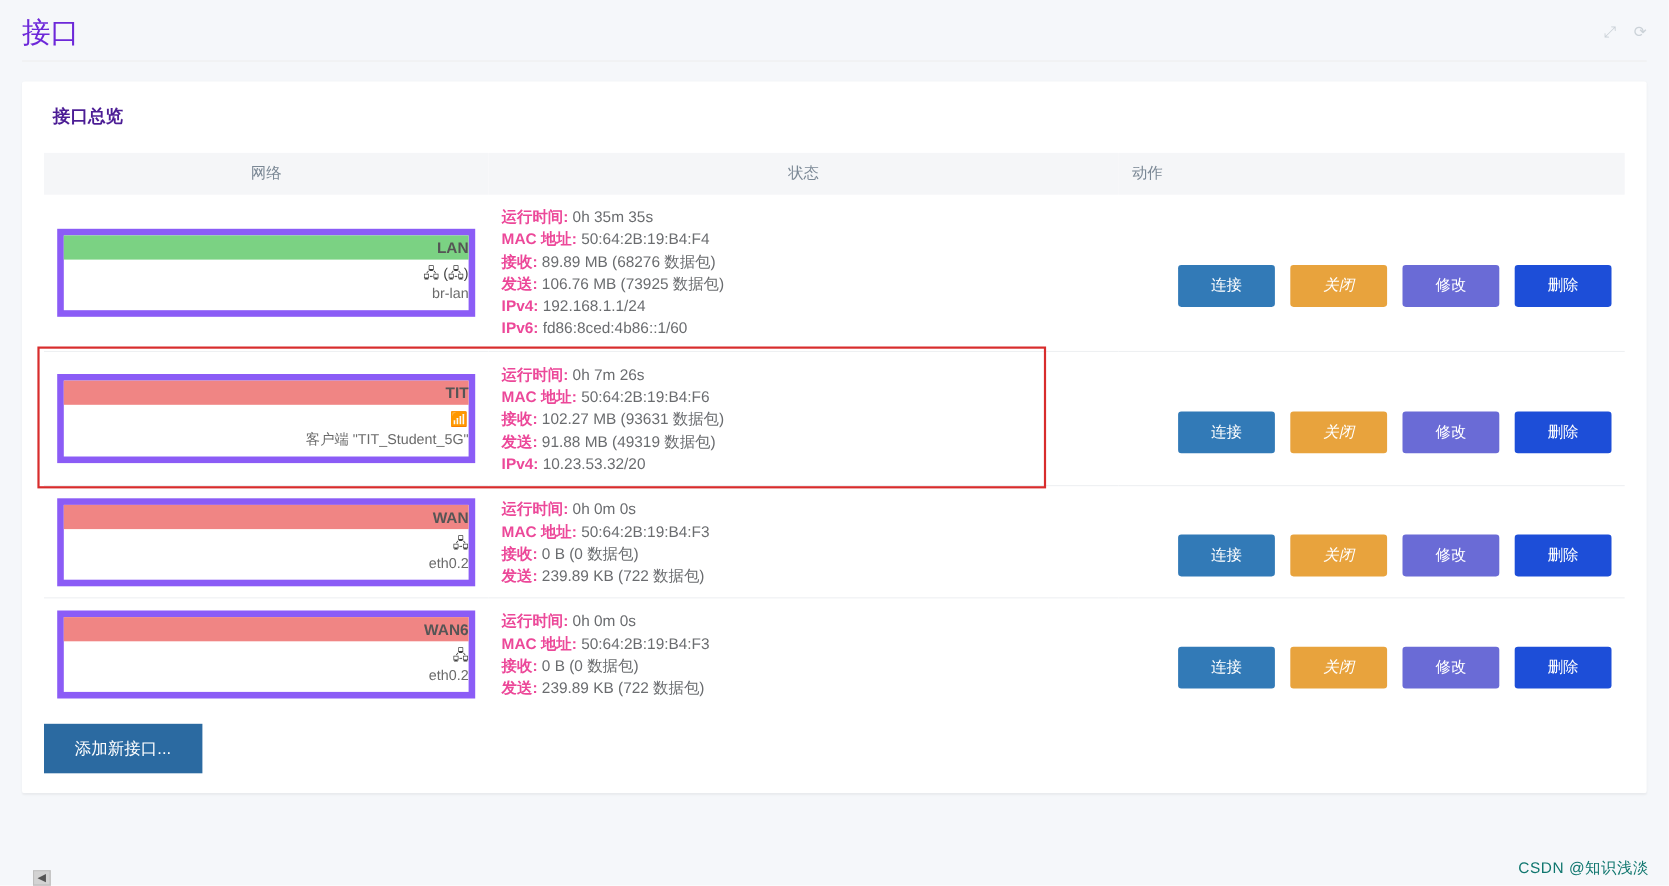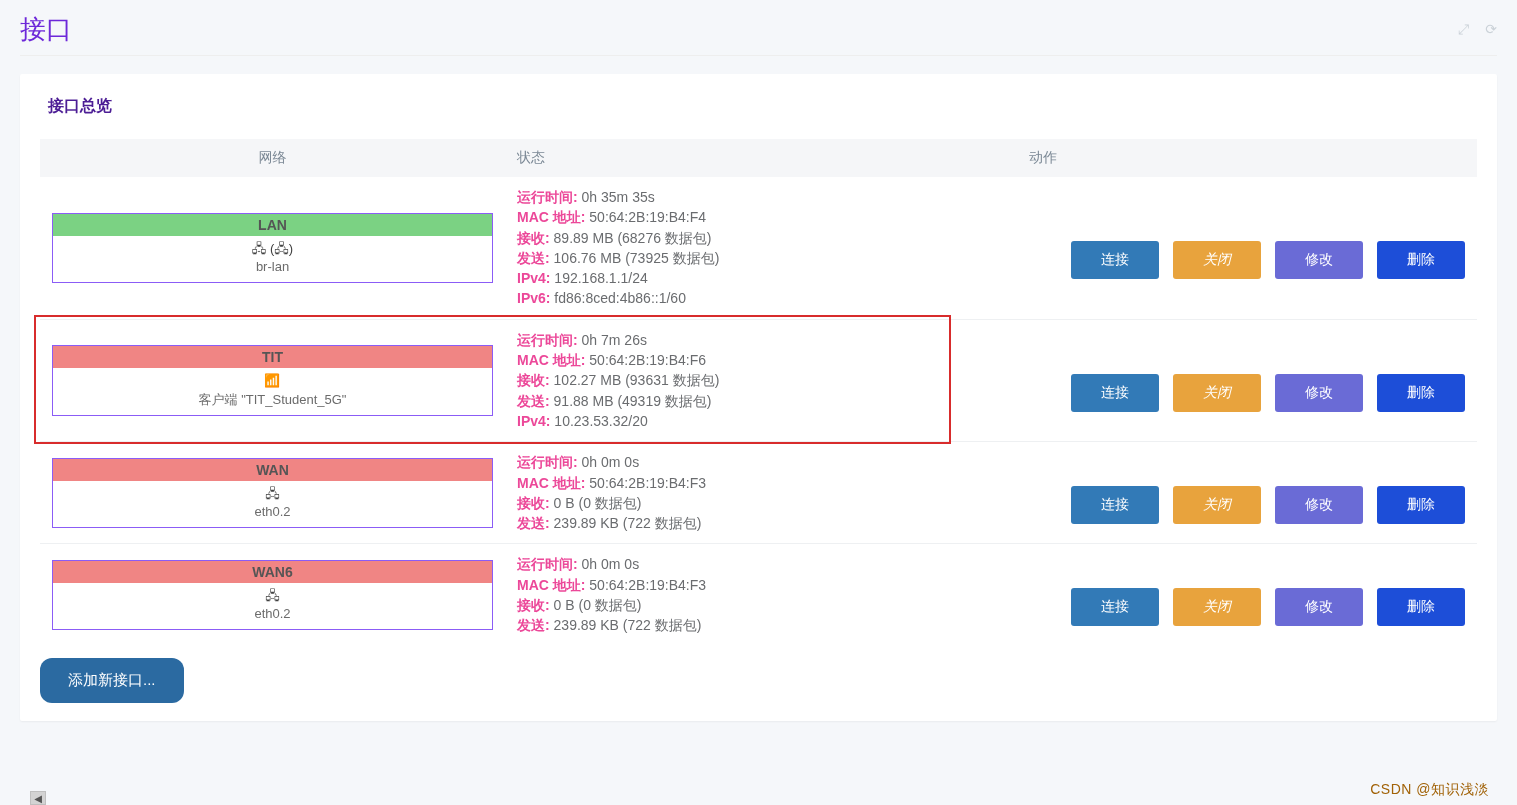--- a/index.html
+++ b/index.html
@@ -61,23 +61,23 @@
       padding: 10px 12px;
       border-bottom: 1px solid #eef0f2;
       vertical-align: middle;
     }
     table.iface tbody tr:last-child td { border-bottom: none; }
     .col-net { width: 400px; text-align: center; }
     .col-status { width: auto; }
     .col-actions { width: 460px; text-align: right; white-space: nowrap; }
     .net-box {
       display: inline-block;
-      width: 441px;
-      border: 1px solid #8b5cf6;
-      text-align: center;
+      width: 380px;
+      border: 6px solid #8b5cf6;
+      text-align: right;
       background: #fff;
     }
     .net-box .net-name {
       font-weight: 700;
       font-size: 14px;
       padding: 3px 0;
       color: #555;
     }
     .net-box.green .net-name { background: #7bd283; }
     .net-box.red   .net-name { background: #f08584; }
@@ -108,37 +108,37 @@
     }
     .btn-primary      { background: #2b6aa1; }
     .btn-primary.lite { background: #327ab7; }
     .btn-warning      { background: #e8a33d; font-style: italic; }
     .btn-purple       { background: #6a6bd6; margin-top: 24px; }
     .btn-danger       { background: #1d4ed8; }
     .btn-add {
       background: #2b6aa1;
       color: #fff;
       border: none;
-      border-radius: 12px;
+      border-radius: 0;
       padding: 13px 28px;
       font-size: 15px;
       cursor: pointer;
       margin-top: 12px;
     }
     .highlight-overlay {
       position: absolute;
       pointer-events: none;
       border: 2px solid #d82c2c;
     }
     .row-wrapper { position: relative; }
     .watermark {
       position: fixed;
-      right: 28px;
+      right: 18px;
       bottom: 6px;
-      color: #a16207;
+      color: #0f766e;
       font-size: 14px;
       letter-spacing: .5px;
     }
     .scrollbar-h {
       position: fixed;
       left: 30px;
       bottom: 0;
       width: 16px;
       height: 14px;
       background: #d3d3d3;
@@ -163,21 +163,21 @@
   </div>
 
   <div class="panel">
     <div class="panel-title">接口总览</div>
 
     <div class="row-wrapper">
       <table class="iface">
         <thead>
           <tr>
             <th class="col-net">网络</th>
-            <th class="col-status" style="text-align:left;">状态</th>
+            <th class="col-status" style="text-align:center;">状态</th>
             <th class="col-actions" style="text-align:left;">动作</th>
           </tr>
         </thead>
         <tbody id="iface-body">
             <tr>
               <td class="col-net"><div class="net-box green"><div class="net-name">LAN</div><div class="net-body">
                     <div class="net-icons">🖧 (🖧)</div>
                     <div>br-lan</div>
                   </div></div></td>
               <td class="status-cell">

